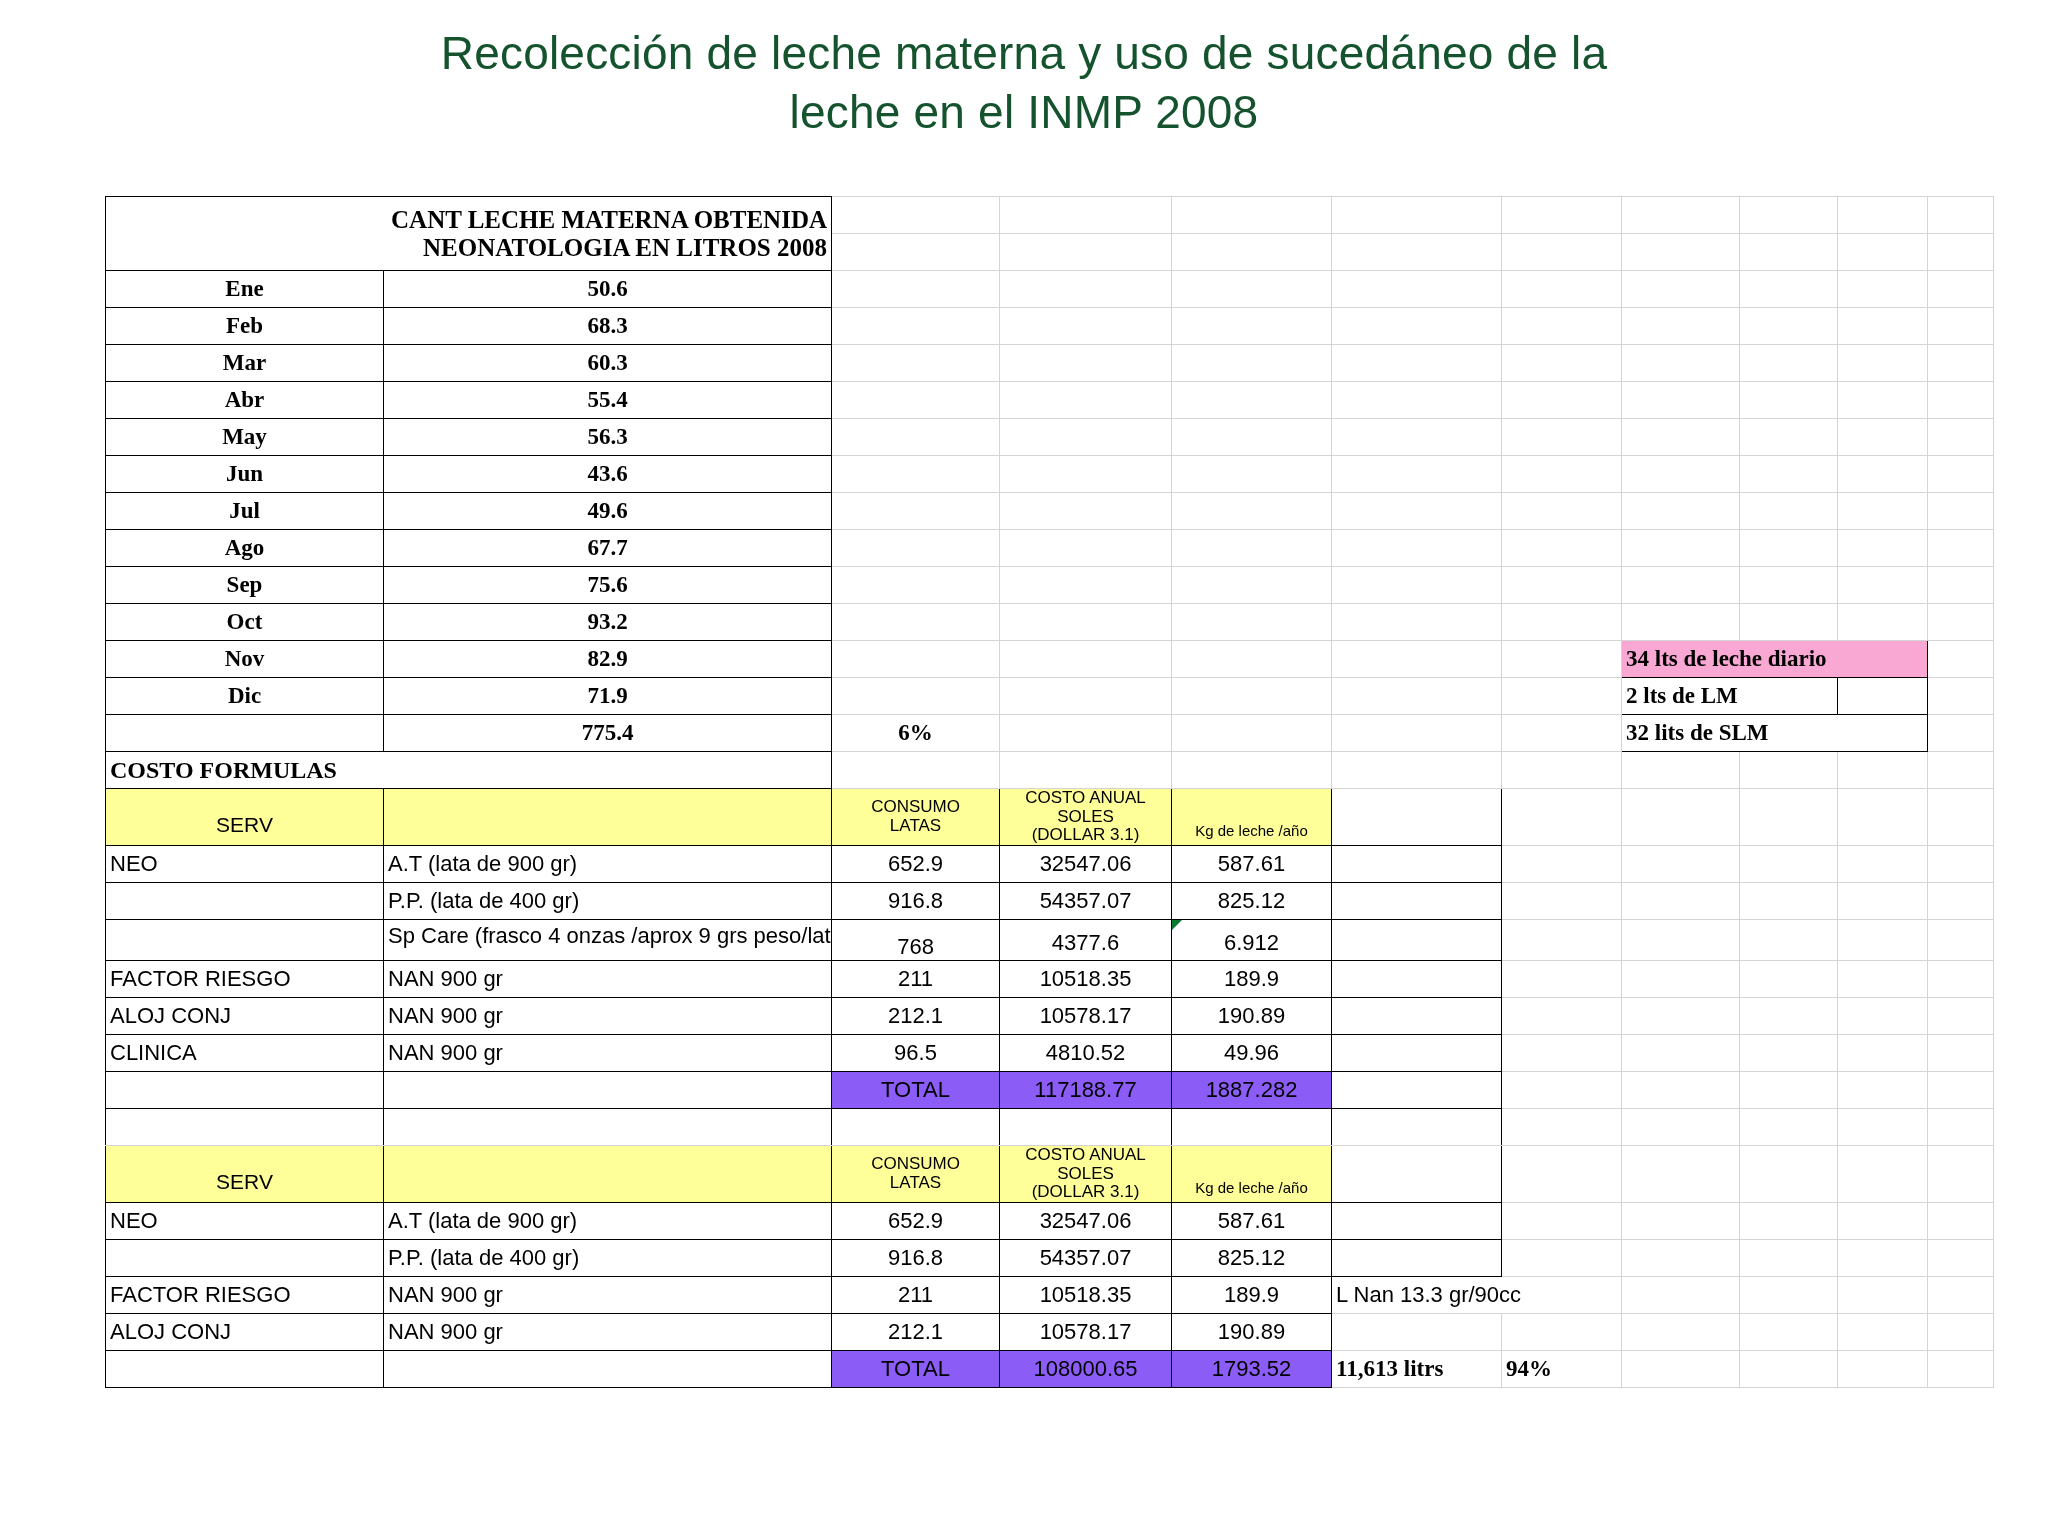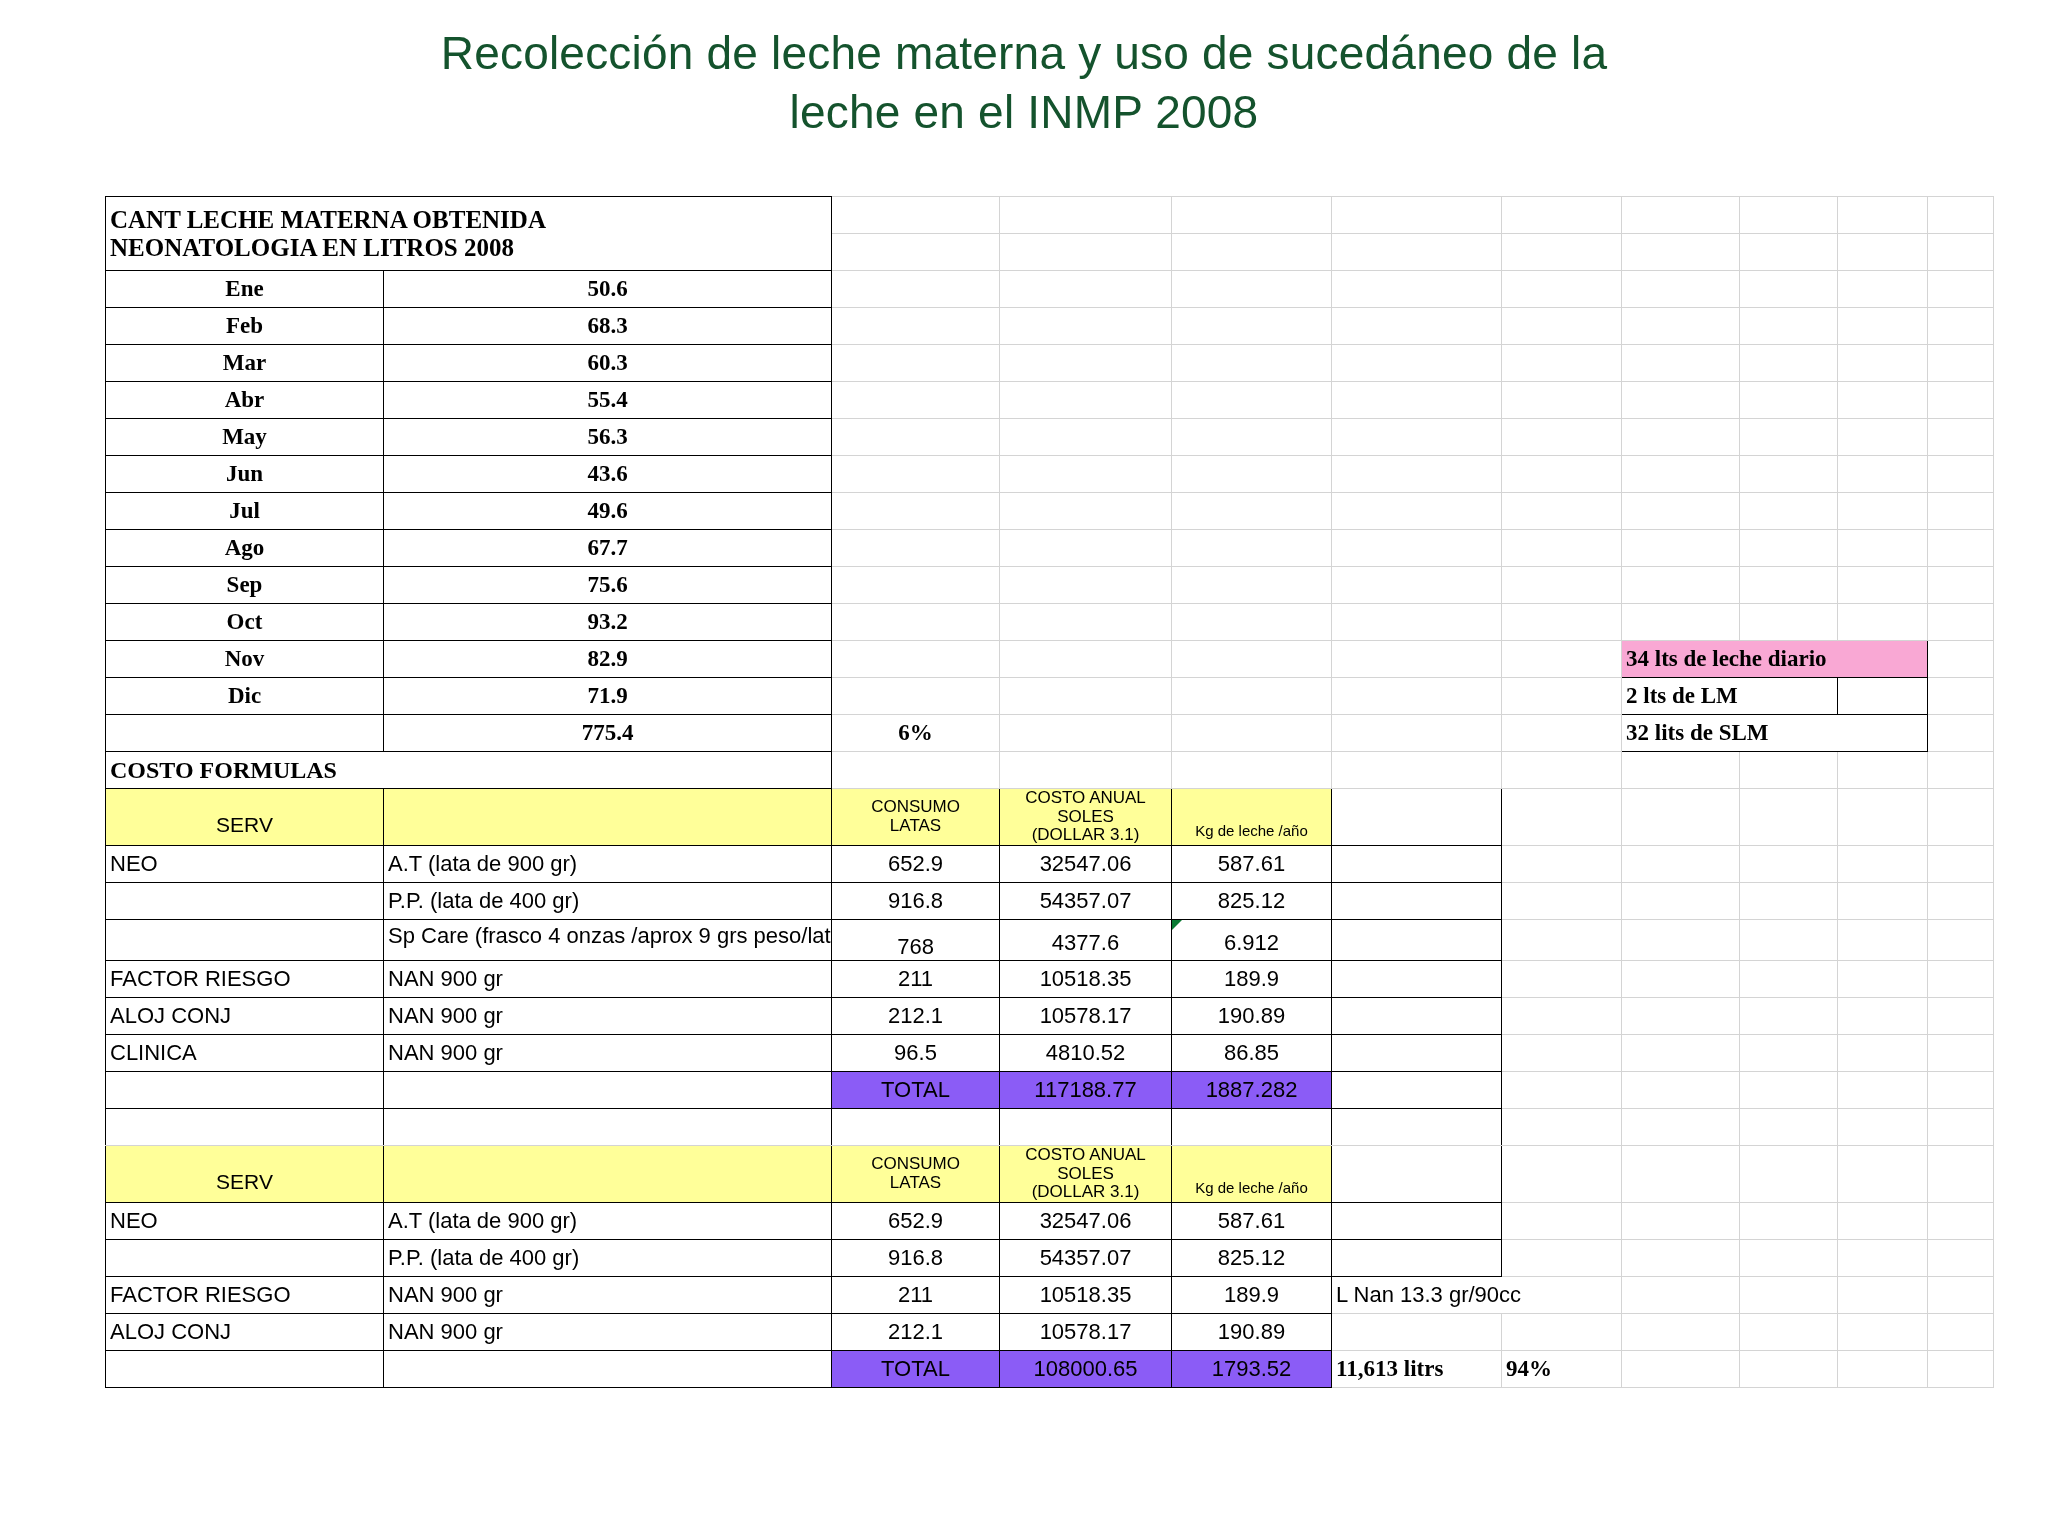--- a/index.html
+++ b/index.html
@@ -65,21 +65,21 @@
 
   .yellow{background:#ffff99;}
   .green{background:#8b5cf6;}
   .cyan{background:#f9a8d4;}
   .h76{height:76px;}
 
   .hdrband{
     font-family:"Liberation Serif", serif;
     font-weight:bold;
     font-size:25px;
-    text-align:left;
+    text-align:right;
     line-height:1.12;
   }
   .wrap{white-space:normal;line-height:1.1;}
   .costo{font-family:"Liberation Serif", serif;font-weight:bold;font-size:24px;text-align:left;margin-top:14px;}
   .note{font-family:"Liberation Serif", serif;font-weight:bold;font-size:23px;text-align:left;}
   .plain{font-size:22px;}
   .marker{position:relative;}
   .marker:after{
     content:"";position:absolute;top:0;left:0;
     border-top:10px solid #0a7a33;border-right:10px solid transparent;
@@ -402,21 +402,21 @@
           <td></td>
     <td></td>
           <td></td>
     <td></td>
   </tr>
   <tr>
     <td class="bk lft plain">CLINICA</td>
     <td class="bk lft plain">NAN 900 gr</td>
     <td class="bk ctr plain">96.5</td>
     <td class="bk ctr plain">4810.52</td>
-    <td class="bk ctr plain">86.85</td>
+    <td class="bk ctr plain">49.96</td>
     <td class="bk"></td>
     <td></td>
           <td></td>
     <td></td>
           <td></td>
     <td></td>
   </tr>
 
   <tr>
     <td class="bk"></td>

